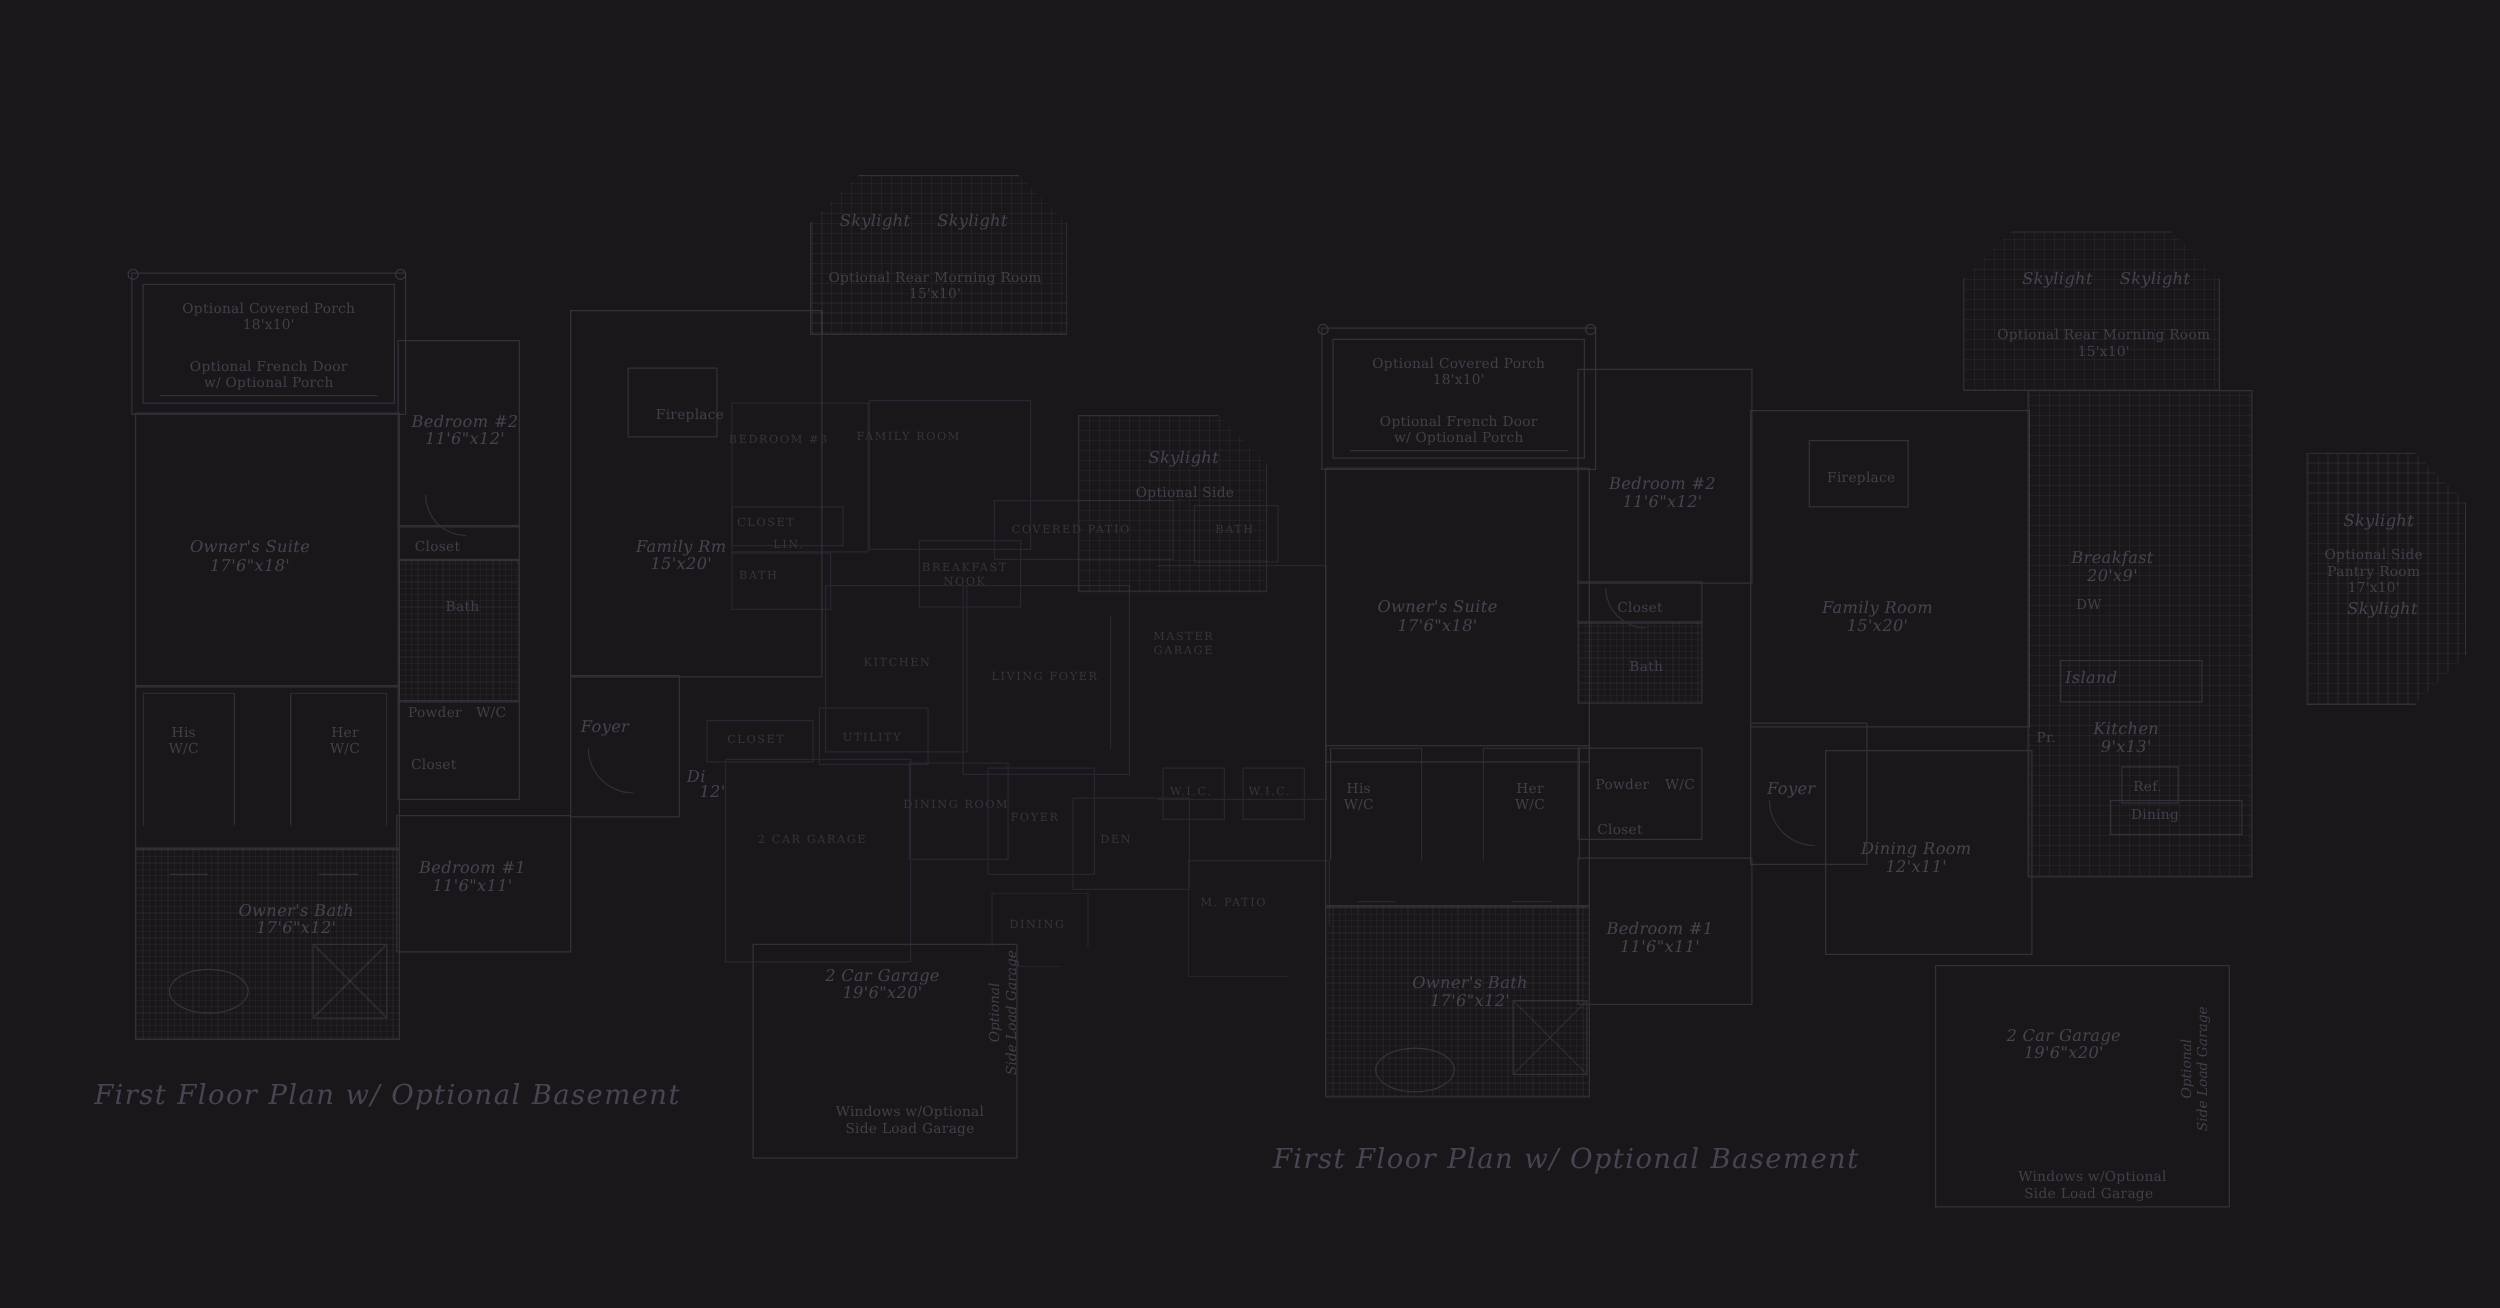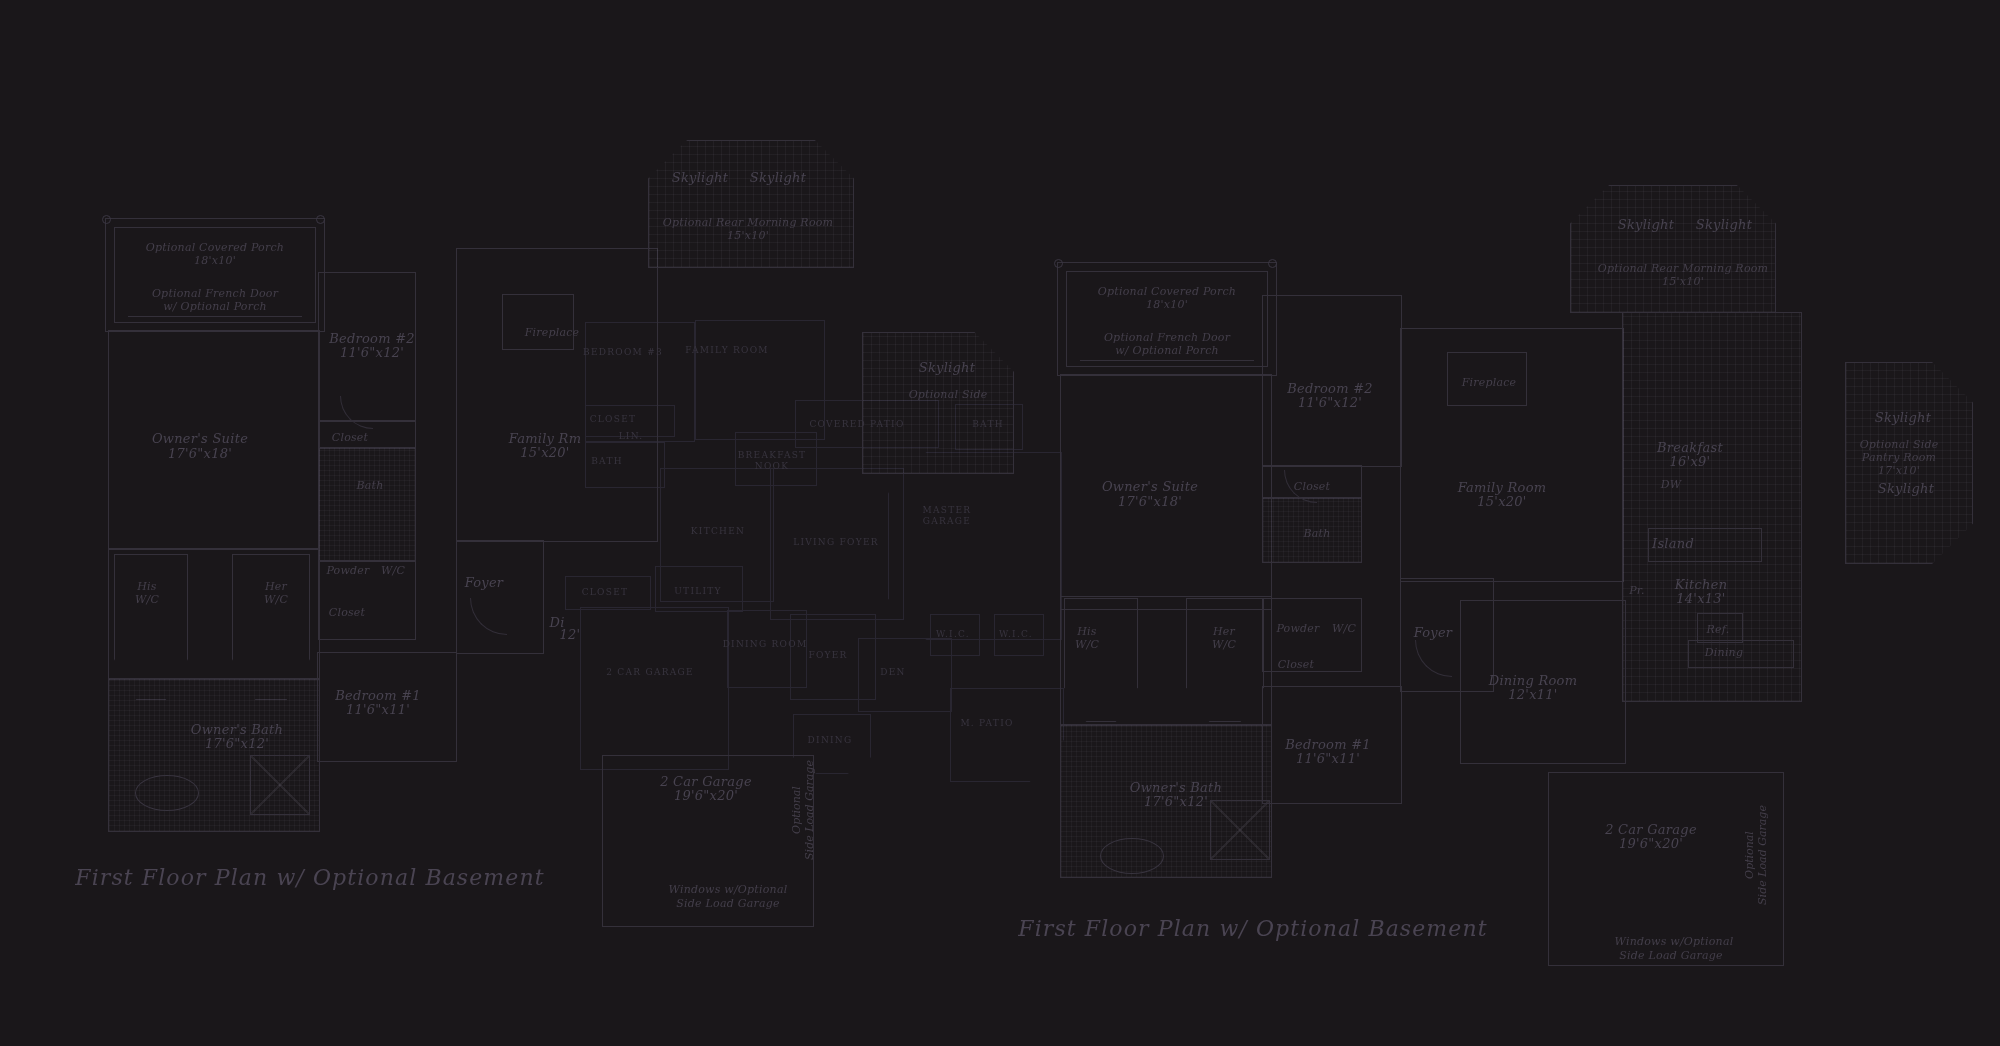--- a/index.html
+++ b/index.html
@@ -25,21 +25,21 @@
   
   .oct-top{clip-path:polygon(0 100%,0 30%,19% 0,81% 0,100% 30%,100% 100%);}
   .oct-tr{clip-path:polygon(0 0,74% 0,100% 28%,100% 100%,0 100%);}
   .oct-right{clip-path:polygon(0 0,68% 0,100% 20%,100% 80%,68% 100%,0 100%);}
   .cham-b{clip-path:polygon(0 0,100% 0,100% 72%,70% 100%,30% 100%,0 72%);}
   .cham-l{clip-path:polygon(22% 0,100% 0,100% 100%,22% 100%,0 78%,0 22%);}
   .cham-br{clip-path:polygon(0 0,100% 0,100% 55%,70% 100%,0 100%);}
   
   .lbl{position:absolute;transform:translate(-50%,-50%);white-space:nowrap;}
   .it{font-style:italic;font-size:13px;color:#484350;letter-spacing:.02em;}
-  .it-sm{font-style:italic;font-size:11px;color:#443f4b;letter-spacing:.02em;}
+  .it-sm{font-size:11px;color:#443f4b;letter-spacing:.02em;}
   .vt{font-style:italic;font-size:11px;color:#443f4b;transform:translate(-50%,-50%) rotate(-90deg);}
   .caps{font-size:9px;letter-spacing:.14em;color:#38343f;}
   .title{font-style:italic;font-size:22px;color:#4a4452;letter-spacing:.05em;}
 </style>
 </head>
 <body>
 
 <div class="canvas">
 
   <div>
@@ -204,25 +204,25 @@
       <span class="lbl it-sm" style="left: 1312px; top: 486px;">Closet</span>
       <span class="lbl it-sm" style="left: 1317px; top: 533px;">Bath</span>
       <span class="lbl it-sm" style="left: 1489px; top: 382px;">Fireplace</span>
       <span class="lbl it" style="left: 1502px; top: 487px;">Family Room</span>
       <span class="lbl it" style="left: 1502px; top: 501px;">15'x20'</span>
       <span class="lbl it" style="left: 1646px; top: 224px;">Skylight</span>
       <span class="lbl it" style="left: 1724px; top: 224px;">Skylight</span>
       <span class="lbl it-sm" style="left: 1683px; top: 268px;">Optional Rear Morning Room</span>
       <span class="lbl it-sm" style="left: 1683px; top: 281px;">15'x10'</span>
       <span class="lbl it" style="left: 1690px; top: 447px;">Breakfast</span>
-      <span class="lbl it" style="left: 1690px; top: 461px;">16'x9'</span>
+      <span class="lbl it" style="left: 1690px; top: 461px;">20'x9'</span>
       <span class="lbl it-sm" style="left: 1671px; top: 484px;">DW</span>
       <span class="lbl it" style="left: 1673px; top: 543px;">Island</span>
       <span class="lbl it" style="left: 1701px; top: 584px;">Kitchen</span>
-      <span class="lbl it" style="left: 1701px; top: 598px;">14'x13'</span>
+      <span class="lbl it" style="left: 1701px; top: 598px;">9'x13'</span>
       <span class="lbl it-sm" style="left: 1637px; top: 590px;">Pr.</span>
       <span class="lbl it-sm" style="left: 1718px; top: 629px;">Ref.</span>
       <span class="lbl it-sm" style="left: 1724px; top: 652px;">Dining</span>
       <span class="lbl it" style="left: 1903px; top: 417px;">Skylight</span>
       <span class="lbl it-sm" style="left: 1899px; top: 444px;">Optional Side</span>
       <span class="lbl it-sm" style="left: 1899px; top: 457px;">Pantry Room</span>
       <span class="lbl it-sm" style="left: 1899px; top: 470px;">17'x10'</span>
       <span class="lbl it" style="left: 1906px; top: 488px;">Skylight</span>
       <span class="lbl it" style="left: 1533px; top: 680px;">Dining Room</span>
       <span class="lbl it" style="left: 1533px; top: 694px;">12'x11'</span>

